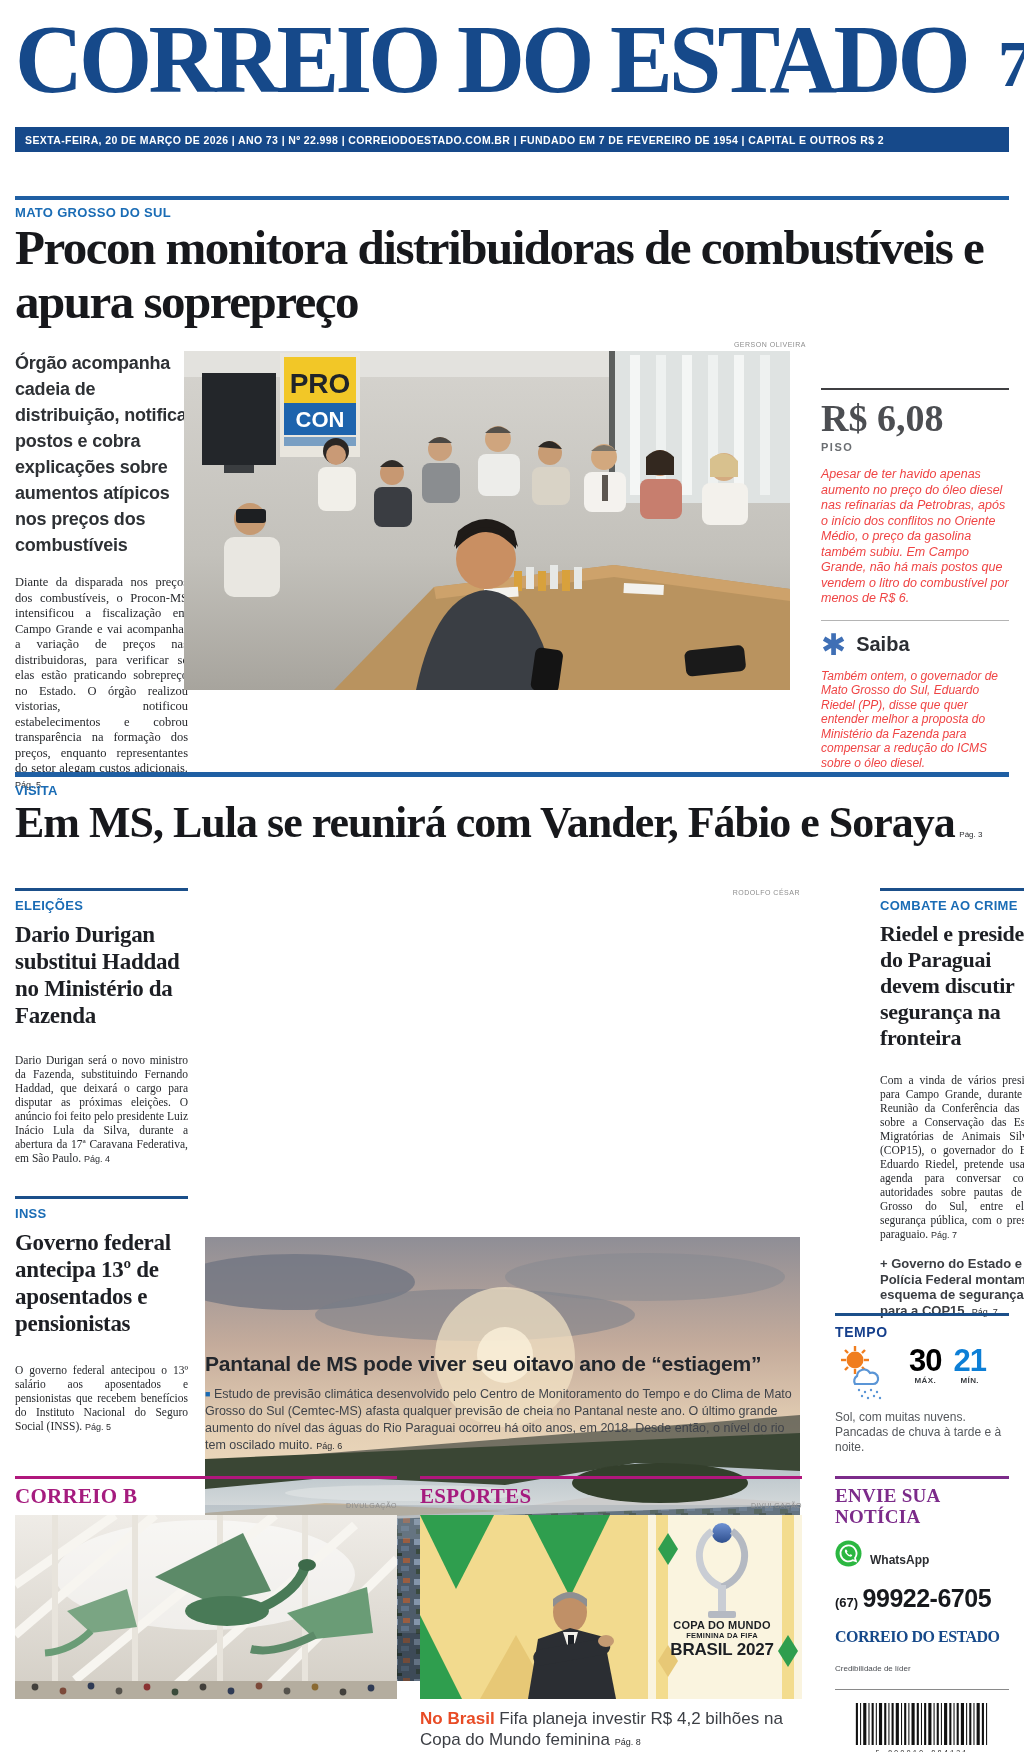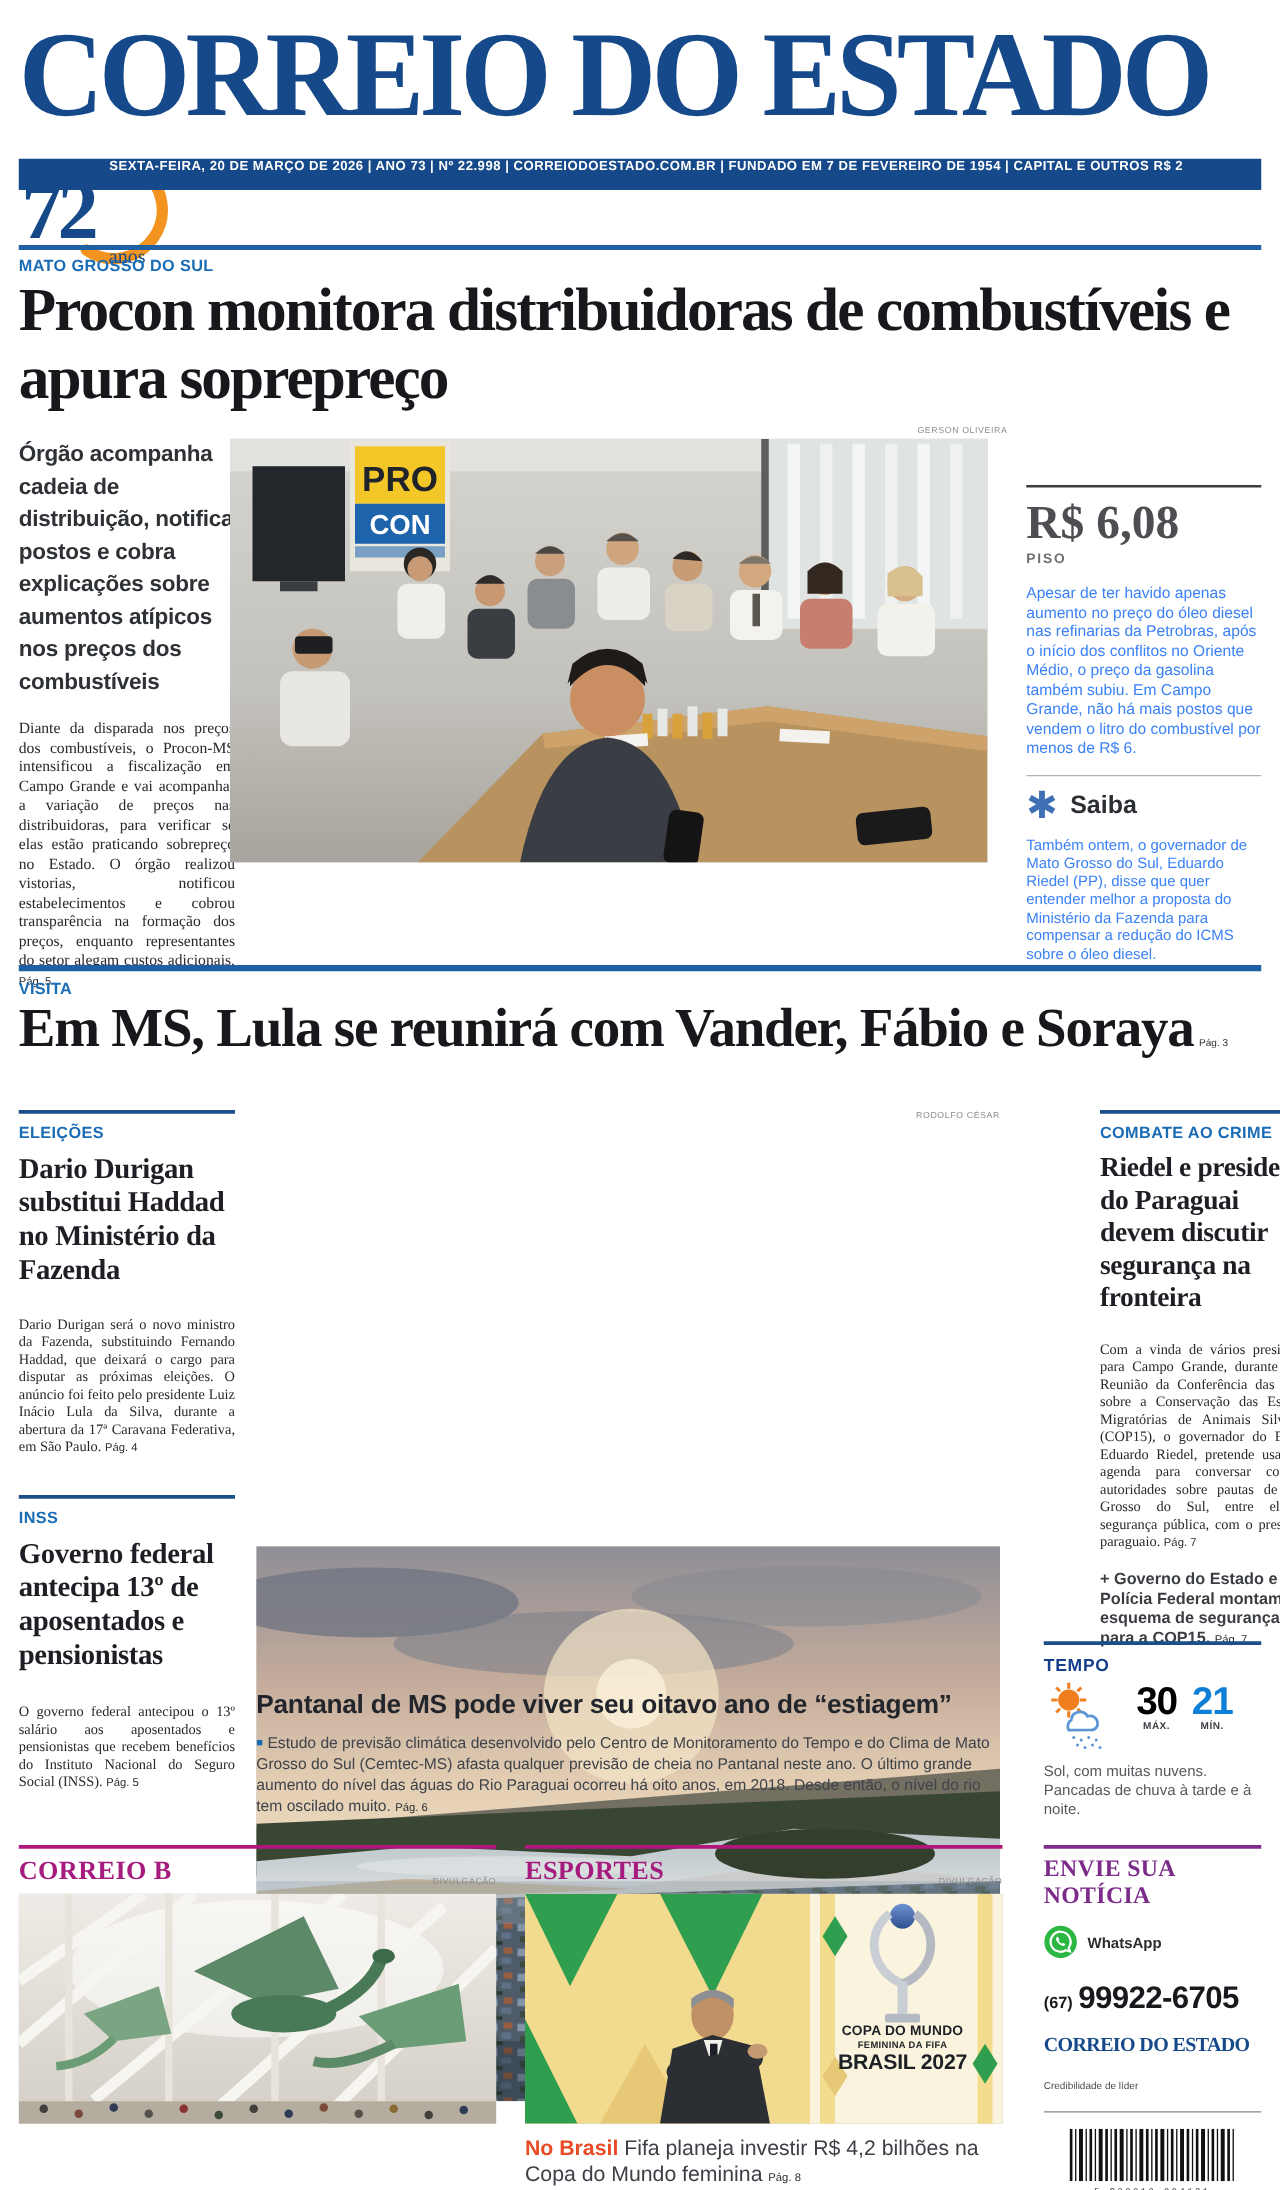--- a/index.html
+++ b/index.html
@@ -1,18 +1,18 @@
 <!DOCTYPE html>
 <html><head>
 <meta charset="utf-8">
 <style>
   html,body{margin:0;padding:0;background:#e8e8e8;}
   .page{position:relative;width:1024px;height:1752px;background:#ffffff;overflow:hidden;
         font-family:"Liberation Sans", sans-serif;color:#26282c;}
-  .abs{position:absolute;flex-direction:column;}
+  .abs{position:absolute;}
 
   
   .masthead{left:15px;top:8px;width:994px;height:112px;display:flex;align-items:flex-start;}
   .masthead-title{font-family:"Liberation Serif", serif;font-weight:bold;font-size:97px;line-height:104px;
         letter-spacing:-4px;color:#16498a;white-space:nowrap;transform:scaleX(.97);transform-origin:left top;}
   .anniv{margin-left:2px;margin-top:10px;flex:0 0 auto;}
   .datebar{left:15px;top:127px;width:994px;height:25px;background:#16498a;color:#ffffff;
         font-size:10.5px;font-weight:bold;letter-spacing:.4px;display:flex;align-items:center;
         padding-left:10px;box-sizing:border-box;white-space:nowrap;overflow:hidden;}
 
@@ -29,21 +29,21 @@
         letter-spacing:-1.5px;color:#17181c;}
   .headline-lg{font-family:"Liberation Serif", serif;font-weight:bold;font-size:44px;line-height:48px;
         letter-spacing:-1px;color:#17181c;white-space:nowrap;}
   .headline-md{font-family:"Liberation Serif", serif;font-weight:bold;font-size:23px;line-height:27px;
         letter-spacing:-.3px;color:#1d1f24;}
   .subhead{font-size:18px;line-height:26px;font-weight:bold;color:#2e3135;letter-spacing:-.2px;}
   .body-serif{font-family:"Liberation Serif", serif;font-size:12.5px;line-height:15.5px;color:#26282c;
         text-align:justify;}
   .body-serif-sm{font-family:"Liberation Serif", serif;font-size:11.5px;line-height:14px;color:#26282c;
         text-align:justify;}
-  .body-sans{font-size:12.5px;line-height:15.5px;color:#3b82f6;}
+  .body-sans{font-size:12.5px;line-height:15.5px;color:#ef4444;font-style:italic;}
   .pgref{font-size:9px;font-weight:normal;color:#2b2d31;font-family:"Liberation Sans", sans-serif;letter-spacing:0;}
   .credit{font-size:7px;color:#8d8d8d;letter-spacing:.5px;text-align:right;}
 
   
   .price-value{font-family:"Liberation Serif", serif;font-weight:bold;font-size:38px;color:#4c4e52;line-height:40px;}
   .price-label{font-size:11px;font-weight:bold;color:#6b6e72;letter-spacing:1.5px;}
   .saiba-row{display:flex;align-items:center;gap:10px;}
   .saiba-star{color:#3f6fb5;font-size:30px;line-height:24px;}
   .saiba-title{font-size:20px;font-weight:bold;color:#2b2e33;}
 
@@ -65,21 +65,21 @@
   .temp-lbl{font-size:8px;font-weight:bold;color:#3a3d42;text-align:center;letter-spacing:.4px;}
   .temp-desc{font-size:12px;line-height:15px;color:#55585c;margin-top:10px;}
 
   
   .sec-head{font-family:"Liberation Serif", serif;font-weight:bold;font-size:21px;color:#a51b7e;letter-spacing:.3px;}
   .sec-head-purple{font-family:"Liberation Serif", serif;font-weight:bold;font-size:19px;line-height:21px;
         color:#7c2b8a;letter-spacing:.3px;}
   .bot-cap{font-size:17px;line-height:21px;color:#3c3f45;}
   .lead-orange{font-weight:bold;color:#f07022;}
   .lead-red{font-weight:bold;color:#e84b25;}
-  .wa-row{display:flex;align-items:center;gap:8px;}
+  .wa-row{display:flex;align-items:flex-end;gap:8px;}
   .wa-label{font-size:12px;font-weight:bold;color:#2b2d31;}
   .phone{color:#17191d;white-space:nowrap;}
   .phone .ddd{font-size:13px;font-weight:bold;}
   .phone .num{font-size:25px;font-weight:bold;letter-spacing:-.5px;}
   .brand-sm{font-family:"Liberation Serif", serif;font-weight:bold;font-size:16px;letter-spacing:-.5px;color:#16498a;}
   .tagline{font-size:8px;color:#4a4d52;margin-top:18px;}
   .rule-gray{background:#8a8a8a;height:1px;}
   .barcode-digits{font-family:"Liberation Mono", monospace;font-size:7px;color:#222;letter-spacing:2px;text-align:center;}
 
   .poster-text{position:absolute;text-align:center;color:#1c1f24;}

